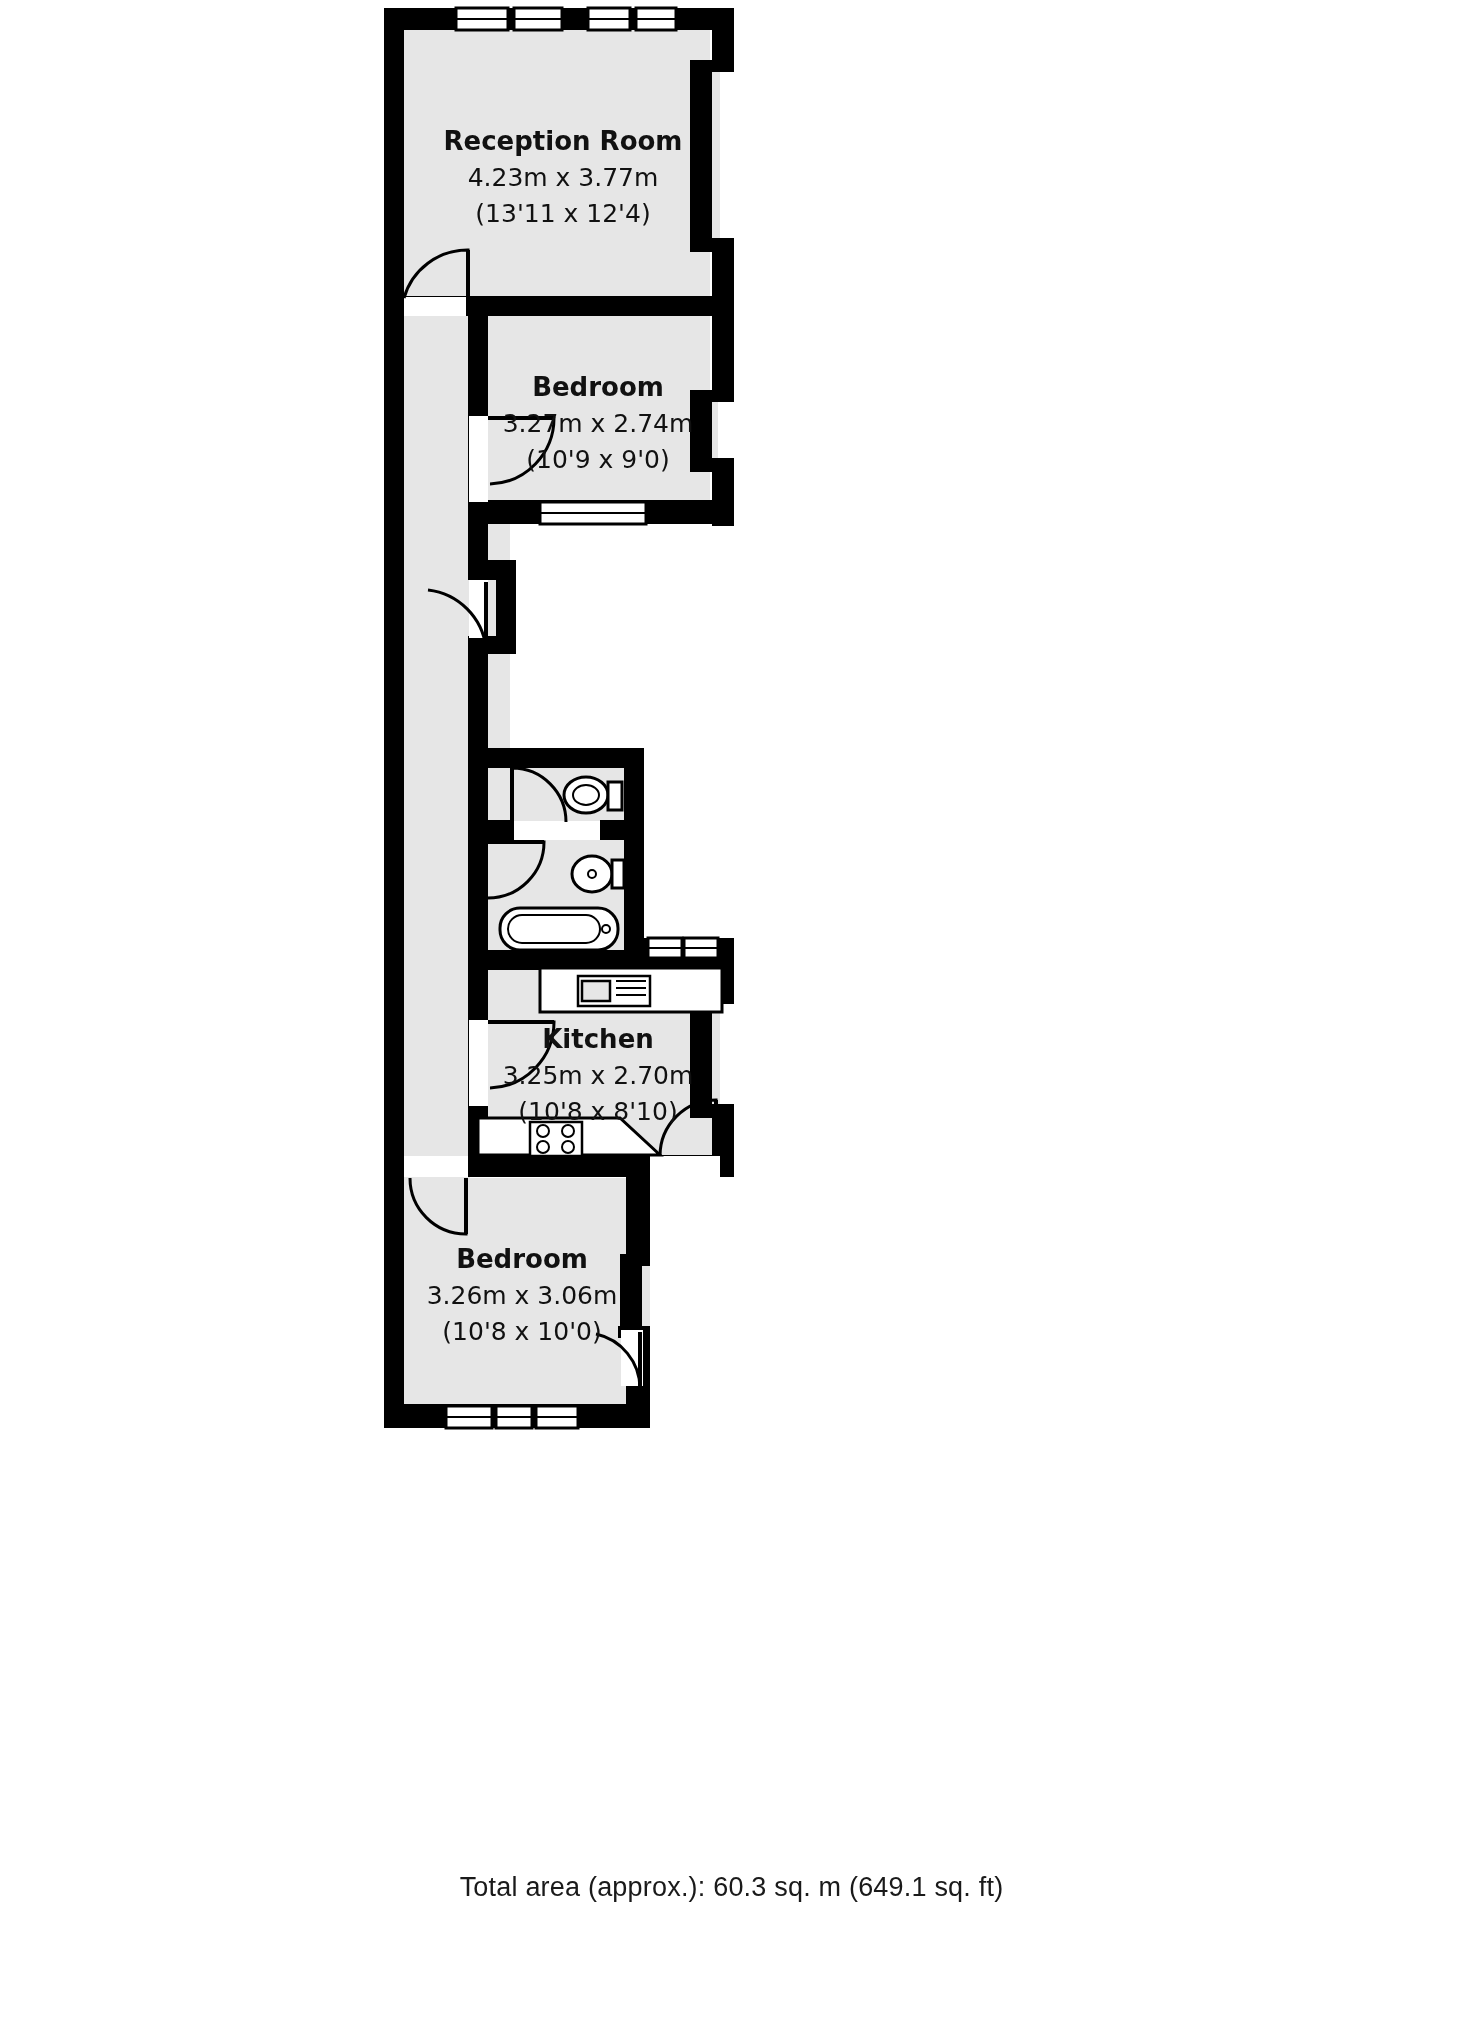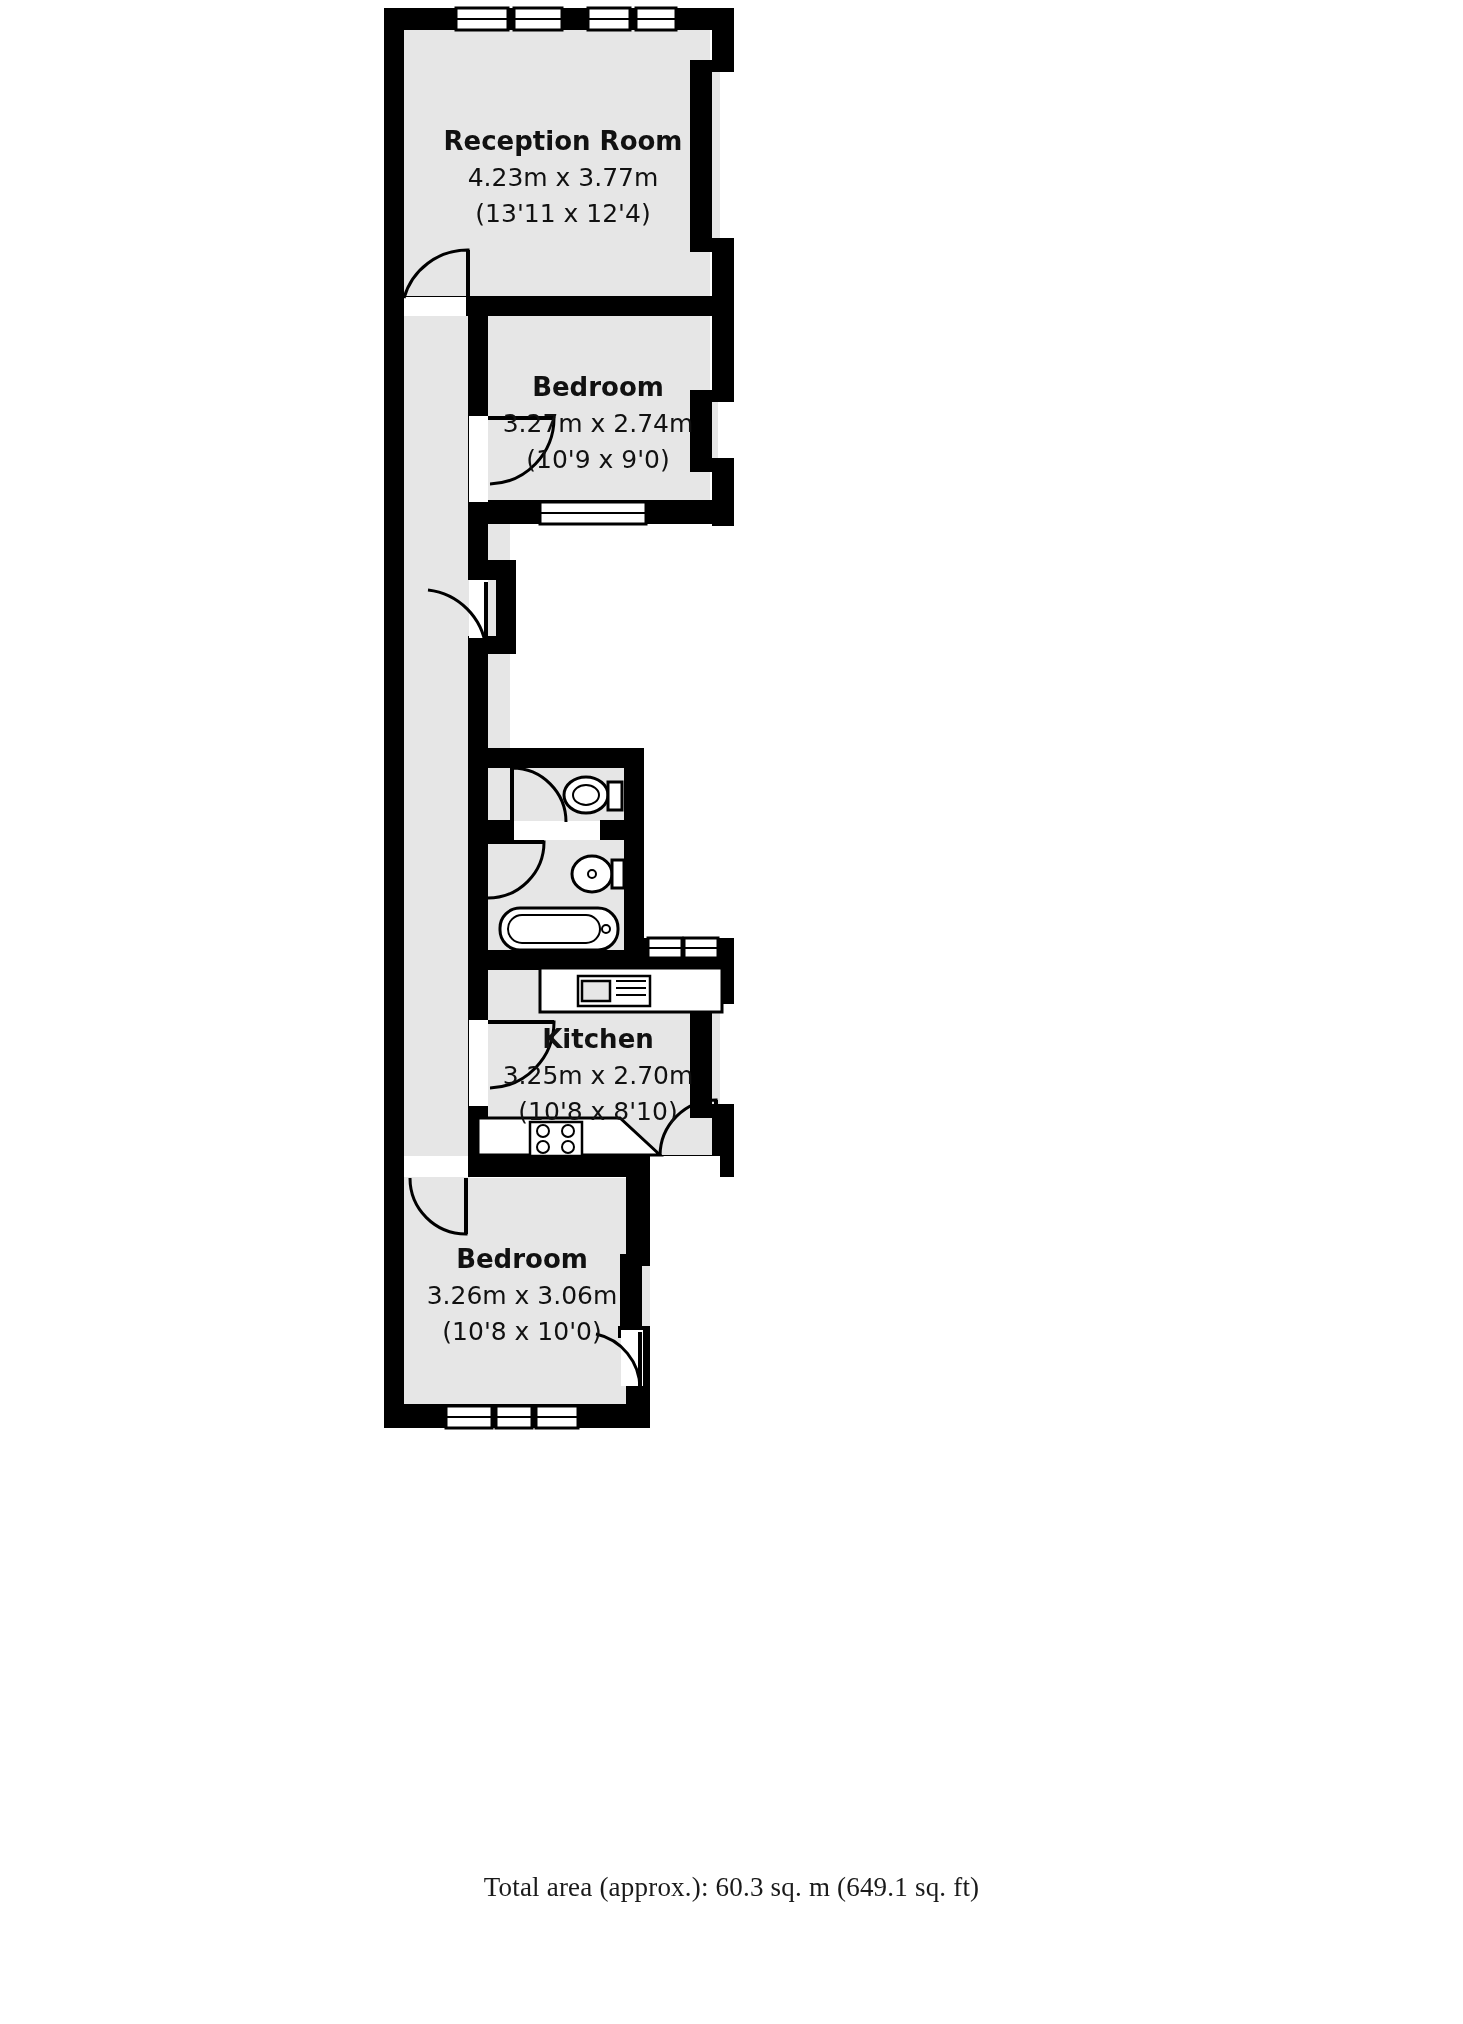--- a/index.html
+++ b/index.html
@@ -39,21 +39,21 @@
     font-weight: normal;
     fill: #111111;
     text-anchor: middle;
   }
   .total-area-text {
     position: absolute;
     left: 0;
     top: 1872px;
     width: 1463px;
     text-align: center;
-    font-family: Liberation Serif, serif;
+    font-family: Liberation Sans, sans-serif;
     font-size: 27px;
     color: #1a1a1a;
     letter-spacing: 0.2px;
   }
 </style>
 </head>
 <body>
 
 <div id="floorplan-stage">
   <svg id="plan" viewBox="0 0 1463 2024" xmlns="http://www.w3.org/2000/svg">

